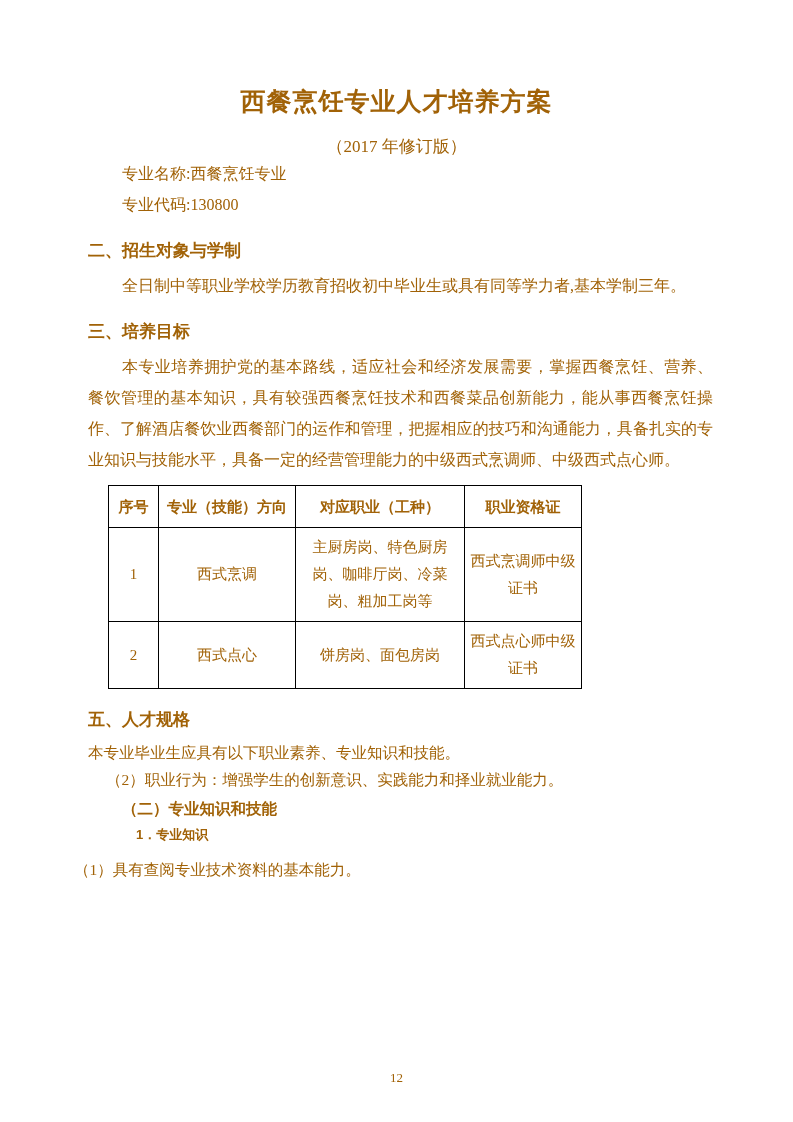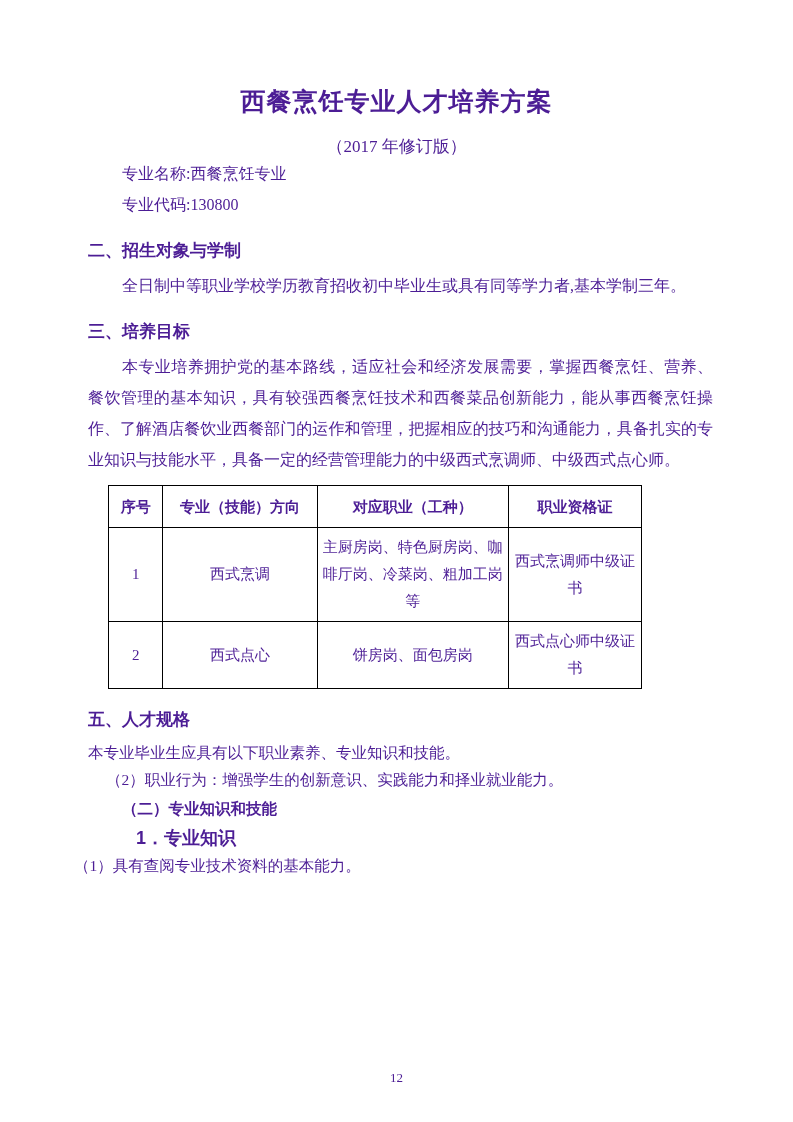--- a/index.html
+++ b/index.html
@@ -8,21 +8,21 @@
     background: #b0b0b0;
   }
   .page {
     width: 793px;
     height: 1122px;
     background: #ffffff;
     margin: 0 auto;
     position: relative;
     box-sizing: border-box;
     font-family: "Liberation Serif", "DejaVu Serif", serif;
-    color: #4c1d95;
+    color: #a16207;
     overflow: hidden;
   }
   .content {
     padding: 62px 74px 0 74px;
     box-sizing: border-box;
   }
   .doc-title {
     text-align: center;
     font-family: "Liberation Sans", "DejaVu Sans", sans-serif;
     font-weight: bold;
@@ -64,21 +64,21 @@
     padding-left: 14px;
     padding-right: 6px;
   }
   .body-block-full {
     padding-left: 0px;
     padding-right: 0px;
   }
   table.jobs {
     border-collapse: collapse;
     margin: 10px 5px 0 34px;
-    width: 534px;
+    width: 474px;
     font-size: 15px;
   }
   table.jobs td, table.jobs th {
     border: 1px solid #000000;
     text-align: center;
     vertical-align: middle;
     padding: 6px 4px;
     line-height: 1.8;
     font-weight: normal;
   }
@@ -96,22 +96,22 @@
   h3.sub {
     font-family: "Liberation Sans", "DejaVu Sans", sans-serif;
     font-weight: bold;
     font-size: 15.5px;
     margin: 6px 0 2px 0;
     padding-left: 48px;
   }
   h3.sub2 {
     font-family: "Liberation Sans", "DejaVu Sans", sans-serif;
     font-weight: bold;
-    font-size: 18px;
-    margin: 6px 0 2px 0;
+    font-size: 13px;
+    margin: 6px 0 12px 0;
     padding-left: 62px;
   }
   .tight {
     line-height: 1.75;
     font-size: 15.5px;
     margin: 0;
     text-align: justify;
   }
   .pagenum {
     position: absolute;

